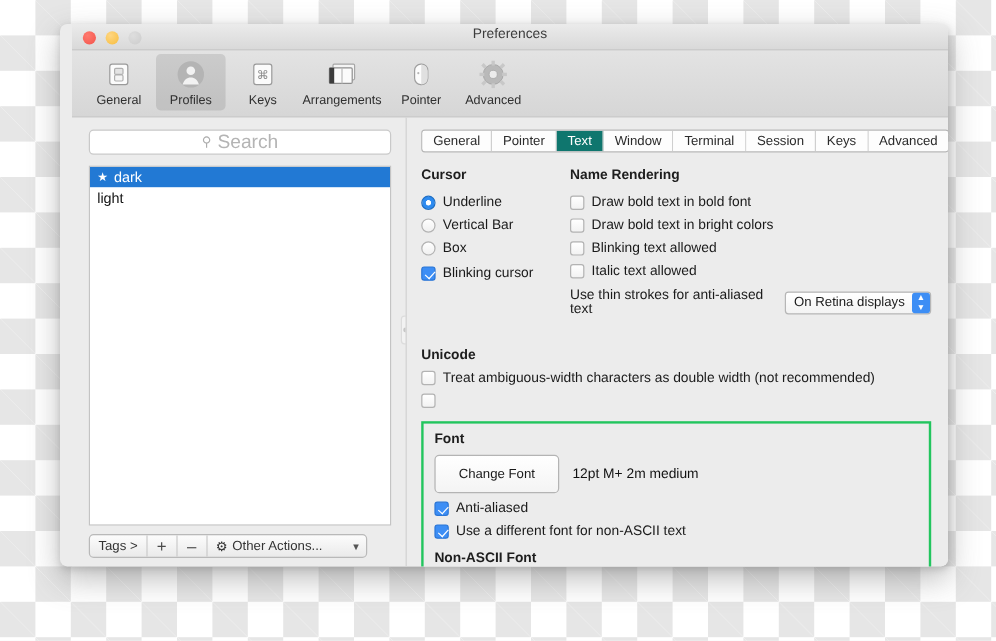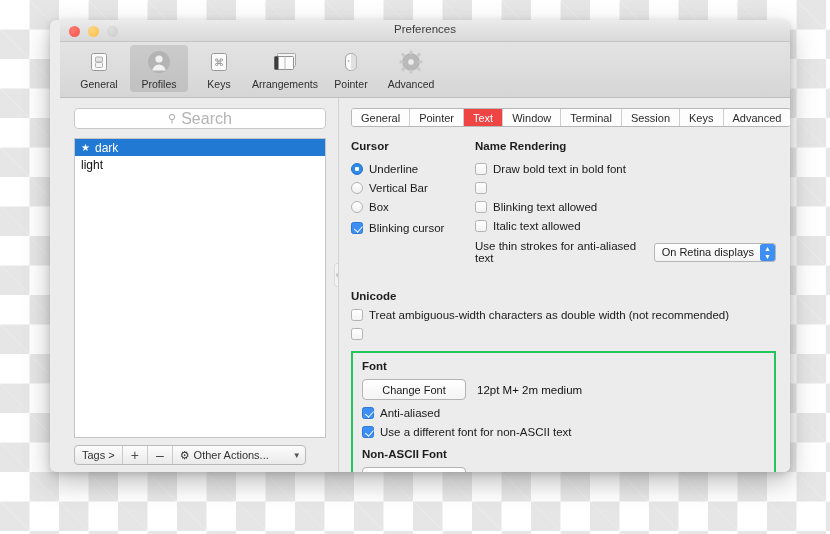--- a/index.html
+++ b/index.html
@@ -222,21 +222,21 @@
     font-size: 11px;
     color: #2b2b2b;
     display: flex;
     align-items: center;
     padding: 0 9px;
     border-right: 1px solid #cfcfcf;
     background: #fdfdfd;
     white-space: nowrap;
   }
   .tab:last-child { border-right: none; }
-  .tab.active { background: #ef4444; color: #fff; }
+  .tab.active { background: #0f766e; color: #fff; }
 
   .sec-title {
     font-size: 11.5px;
     font-weight: bold;
     color: #1d1d1d;
   }
 
   .cols { display: flex; margin-top: 13px; }
   .col-cursor { width: 124px; flex: none; }
   .col-render { flex: 1; }
@@ -324,21 +324,21 @@
     background: #ececec;
   }
   .font-row {
     display: flex;
     align-items: center;
     gap: 11px;
     margin-top: 7px;
   }
   .btn {
     min-width: 104px;
-    height: 21px;
+    height: 32px;
     border: 1px solid #b4b4b4;
     border-radius: 4px;
     background: linear-gradient(to bottom,#ffffff,#f4f4f4);
     font-size: 11px;
     color: #1a1a1a;
     display: flex;
     align-items: center;
     justify-content: center;
   }
   .font-desc { font-size: 11.5px; color: #111; white-space: nowrap; }
@@ -514,20 +514,21 @@
 
         <div class="col-render">
           <div class="sec-title">Name Rendering</div>
 
           <div class="opt" style="margin-top:11px;">
             <span class="cbx"></span>
             <span>Draw bold text in bold font</span>
           </div>
           <div class="opt">
             <span class="cbx"></span>
+            <span>Draw bold text in bright colors</span>
           </div>
           <div class="opt">
             <span class="cbx"></span>
             <span>Blinking text allowed</span>
           </div>
           <div class="opt">
             <span class="cbx"></span>
             <span>Italic text allowed</span>
           </div>
 

